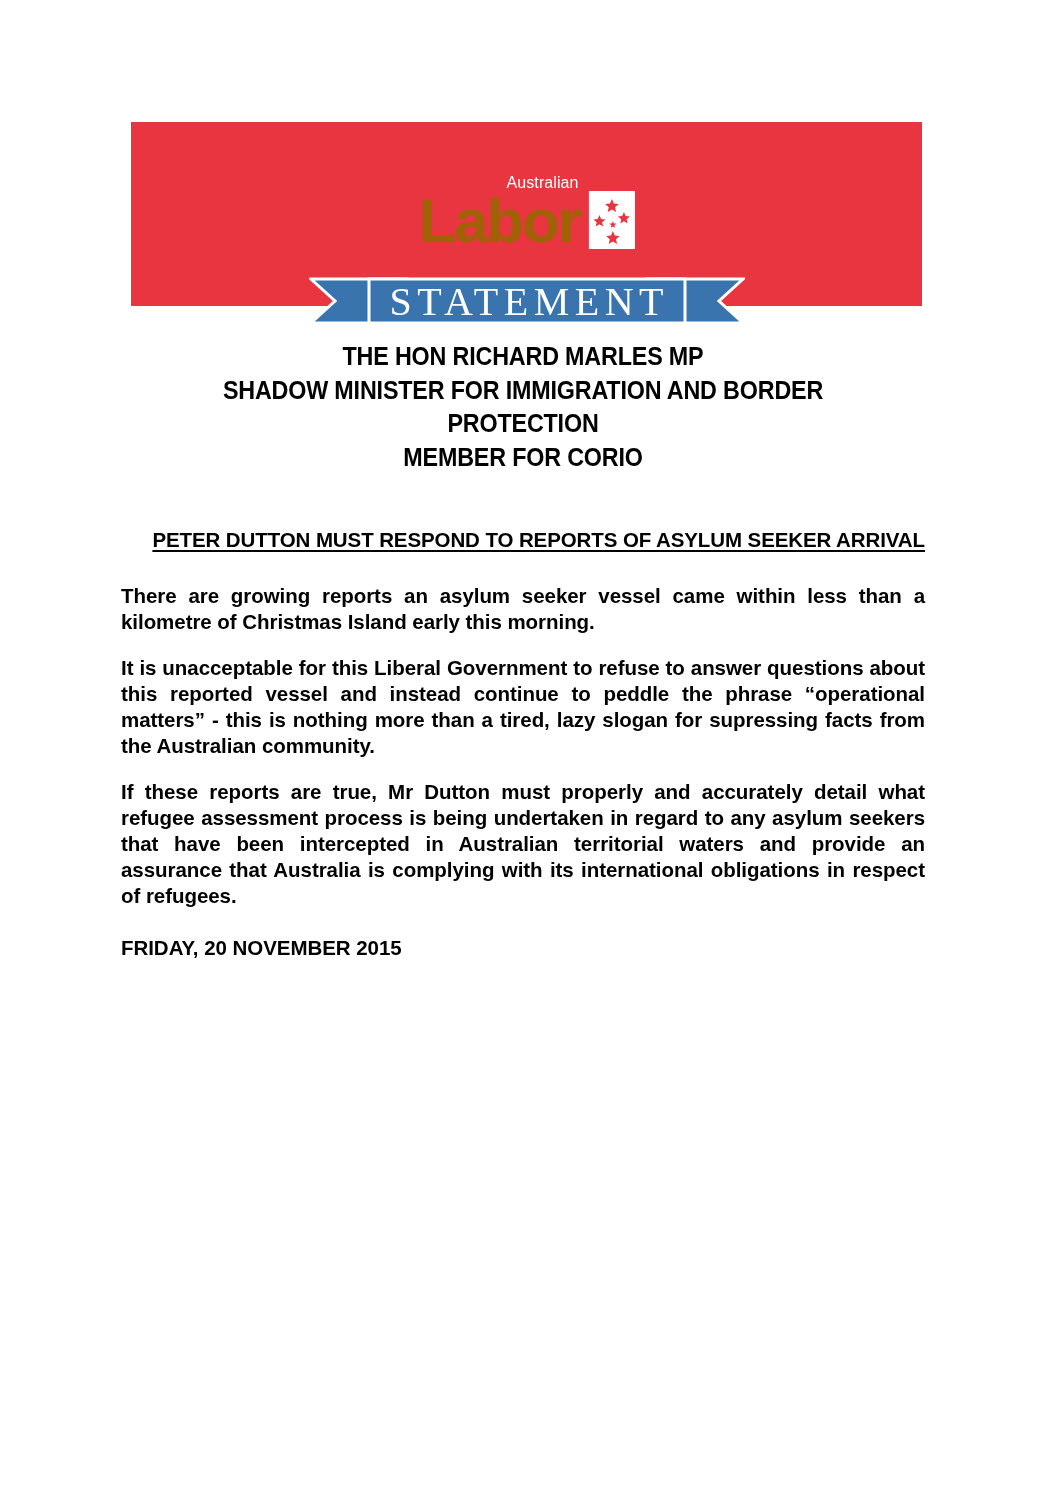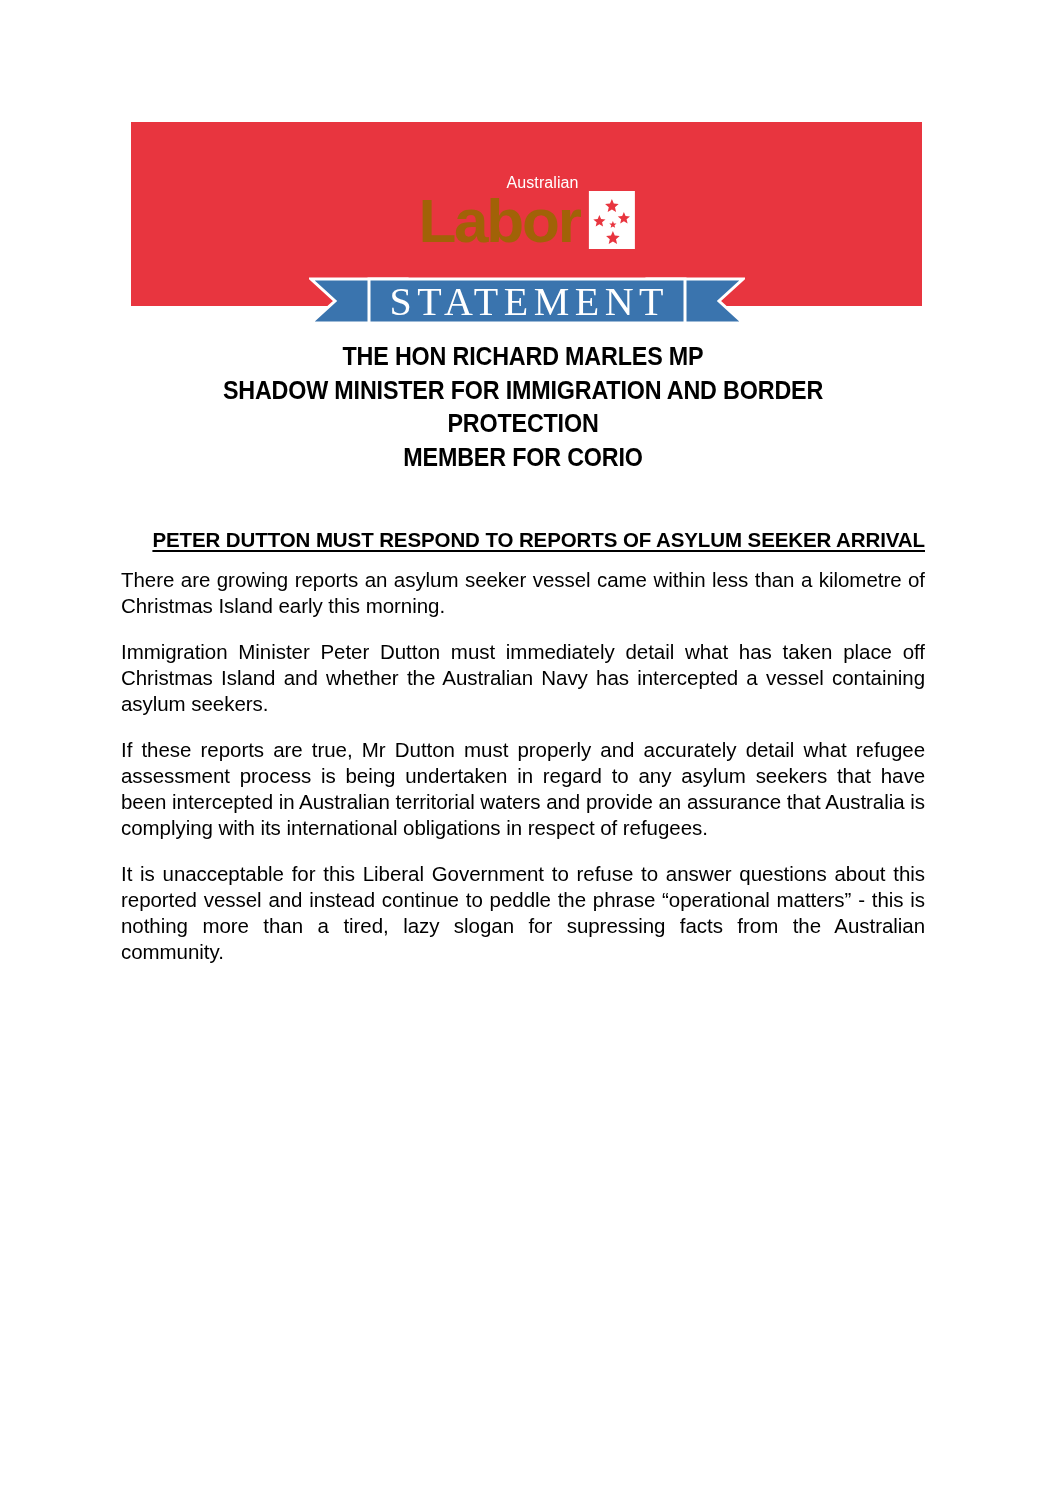--- a/index.html
+++ b/index.html
@@ -133,21 +133,21 @@
     font-size: 20.5px;
     line-height: 27px;
     letter-spacing: -0.1px;
   }
   .subject span {
     display: inline;
     text-decoration: underline;
     text-underline-offset: 3px;
   }
 
-  .body-copy { margin-top: 14px; }
+  .body-copy { margin-top: 30px; font-weight: bold; }
 
   .para {
     text-align: justify;
     font-family: "Liberation Sans Narrow", "Liberation Sans", sans-serif;
     font-size: 20.5px;
     line-height: 26px;
     letter-spacing: -0.05px;
     margin: 0 0 20px 0;
     -webkit-hyphens: none;
     hyphens: none;
@@ -211,18 +211,18 @@
     <div>PROTECTION</div>
     <div>MEMBER FOR CORIO</div>
   </div>
 
   <div class="subject">
     <span>PETER DUTTON MUST RESPOND TO REPORTS OF ASYLUM SEEKER ARRIVAL</span>
   </div>
 
   <div class="body-copy">
     <p class="para">There are growing reports an asylum seeker vessel came within less than a kilometre of Christmas Island early this morning.</p>
-    <p class="para">Immigration Minister Peter Dutton must immediately detail what has taken place off Christmas Island and whether the Australian Navy has intercepted a vessel containing asylum seekers.</p>
+    <p class="para">It is unacceptable for this Liberal Government to refuse to answer questions about this reported vessel and instead continue to peddle the phrase “operational matters” - this is nothing more than a tired, lazy slogan for supressing facts from the Australian community.</p>
     <p class="para">If these reports are true, Mr Dutton must properly and accurately detail what refugee assessment process is being undertaken in regard to any asylum seekers that have been intercepted in Australian territorial waters and provide an assurance that Australia is complying with its international obligations in respect of refugees.</p>
-    <p class="para">It is unacceptable for this Liberal Government to refuse to answer questions about this reported vessel and instead continue to peddle the phrase “operational matters” - this is nothing more than a tired, lazy slogan for supressing facts from the Australian community.</p>
-  </div>
-
+  </div>
+
+  <div class="date-line">FRIDAY, 20 NOVEMBER 2015</div>
 </div>
 
 </body></html>

